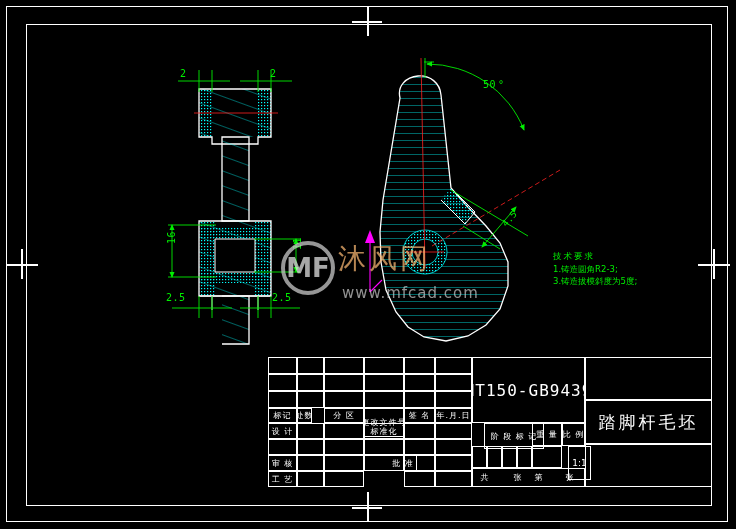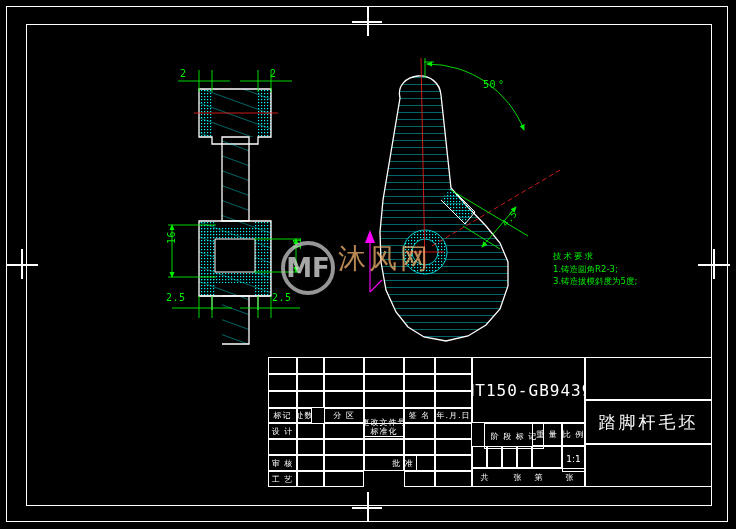--- a/index.html
+++ b/index.html
@@ -277,20 +277,21 @@
     <div>1.铸造圆角R2-3;</div>
     <div>3.铸造拔模斜度为5度;</div>
   </div>
 
   <div class="wm">
     <svg class="mflogo" viewBox="0 0 56 56">
       <circle cx="28" cy="28" r="25" fill="none" stroke="#d0d0d0" stroke-width="4"></circle>
       <text x="28" y="37" text-anchor="middle" fill="#e8e8e8" font-size="26" font-family="DejaVu Sans, sans-serif" font-weight="bold">MF</text>
     </svg>
     <div class="cn">沐风网</div>
+    <div class="url">www.mfcad.com</div>
   </div>
 
   <div class="tb">
 
     <div class="cell" style="left:0;top:0;width:29px;height:17px;"></div>
     <div class="cell" style="left:29px;top:0;width:27px;height:17px;"></div>
     <div class="cell" style="left:56px;top:0;width:40px;height:17px;"></div>
     <div class="cell" style="left:96px;top:0;width:40px;height:17px;"></div>
     <div class="cell" style="left:136px;top:0;width:31px;height:17px;"></div>
     <div class="cell" style="left:167px;top:0;width:37px;height:17px;"></div>
@@ -348,21 +349,21 @@
 
     <div class="cell" style="left:204px;top:66px;width:60px;height:26px;margin-left:12px;">阶 段 标 记</div>
     <div class="cell" style="left:264px;top:66px;width:30px;height:23px;">重 量</div>
     <div class="cell" style="left:294px;top:66px;width:23px;height:23px;">比 例</div>
 
     <div class="cell" style="left:204px;top:89px;width:15px;height:22px;"></div>
     <div class="cell" style="left:219px;top:89px;width:15px;height:22px;"></div>
     <div class="cell" style="left:234px;top:89px;width:15px;height:22px;"></div>
     <div class="cell" style="left:249px;top:89px;width:15px;height:22px;"></div>
     <div class="cell" style="left:264px;top:89px;width:30px;height:22px;"></div>
-    <div class="cell ratio" style="left:294px;top:89px;width:23px;height:26px;">1:1</div>
+    <div class="cell ratio" style="left:300px;top:89px;width:23px;height:34px;">1:1</div>
 
     <div class="cell sp" style="left:204px;top:111px;width:113px;height:19px;">
       <span>共</span>
       <span style="display:inline-block;width:22px;"></span>
       <span>张</span>
       <span style="display:inline-block;width:10px;"></span>
       <span>第</span>
       <span style="display:inline-block;width:20px;"></span>
       <span>张</span>
     </div>

